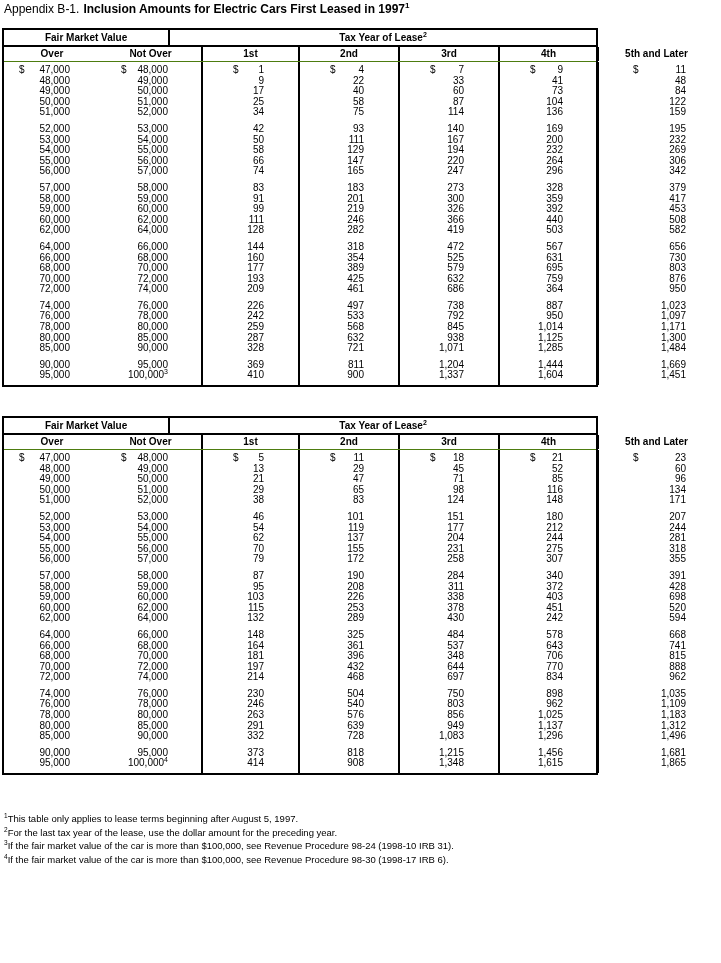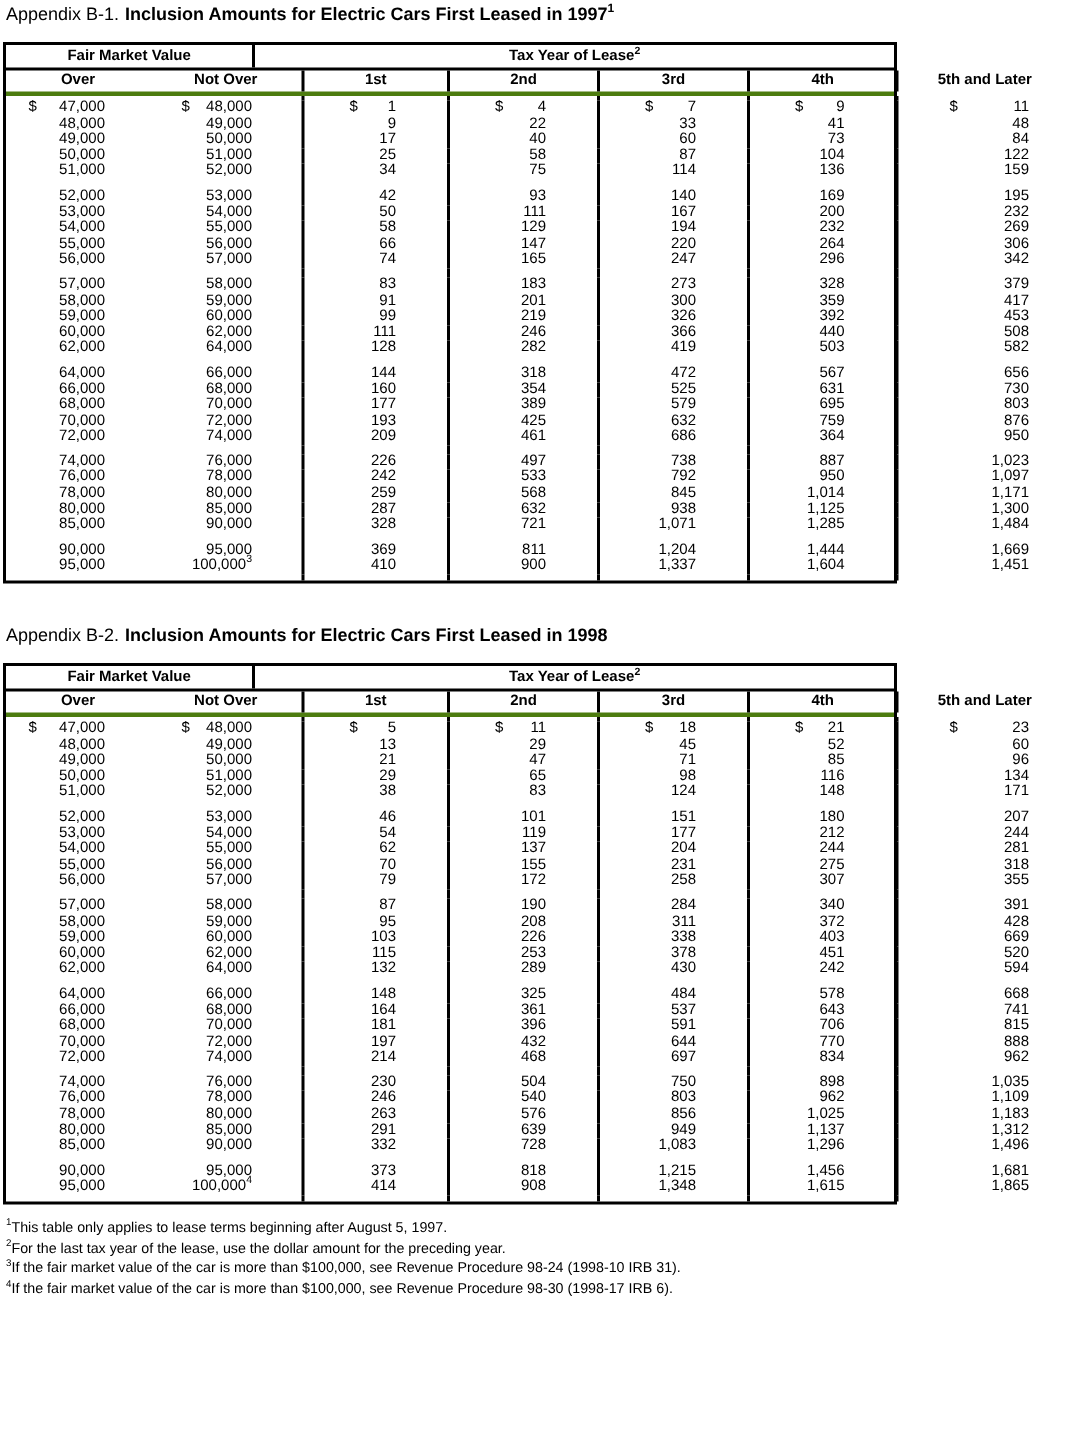--- a/index.html
+++ b/index.html
@@ -15,21 +15,21 @@
   .tprefix{font-weight:normal;}
   .tmain{font-weight:bold;margin-left:4px;}
   .tsup{font-weight:bold;font-size:8px;line-height:0;vertical-align:super;}
 
   .table{width:596px;border:2px solid #000;box-sizing:border-box;background:#fff;}
   .hrow1{display:flex;border-bottom:2px solid #000;height:15px;}
   .fmv-head{width:197px;text-align:center;font-weight:bold;font-size:10px;line-height:15px;}
   .tax-head{width:513px;box-sizing:border-box;border-left:2px solid #000;text-align:center;font-weight:bold;font-size:10px;line-height:15px;}
   .hsup{font-size:7px;line-height:0;vertical-align:super;font-weight:bold;}
 
-  .hrow2{display:flex;border-bottom:3px solid #4d7c0f;height:14px;}
+  .hrow2{display:flex;border-bottom:1px solid #4d7c0f;height:14px;}
   .hrow2 .cell{text-align:center;font-weight:bold;font-size:10px;line-height:14px;}
 
   .cell{box-sizing:border-box;flex-shrink:0;}
   .col-over{width:96px;}
   .col-notover{width:101px;}
   .col-t1{width:97px;border-left:2px solid #000;}
   .col-t2{width:100px;border-left:2px solid #000;}
   .col-t3{width:100px;border-left:2px solid #000;}
   .col-t4{width:99px;border-left:2px solid #000;}
   .col-t5{width:117px;border-left:2px solid #000;}
@@ -942,23 +942,20 @@
           <div class="cell col-t2"></div>
           <div class="cell col-t3"></div>
           <div class="cell col-t4"></div>
           <div class="cell col-t5"></div>
         </div>
       </div>
   </div>
 </section>
 
 <section class="section s2">
-  <div class="title">
-    <span class="tprefix">Appendix B-2.</span><span class="tmain">Inclusion Amounts for Electric Cars First Leased in 1998</span><sup class="tsup"></sup>
-  </div>
   <div class="table">
     <div class="hrow1">
       <div class="fmv-head">Fair Market Value</div>
       <div class="tax-head"><span>Tax Year of Lease</span><sup class="hsup">2</sup></div>
     </div>
     <div class="hrow2">
       <div class="cell col-over">Over</div>
       <div class="cell col-notover">Not Over</div>
       <div class="cell col-t1">1st</div>
       <div class="cell col-t2">2nd</div>
@@ -1374,21 +1371,21 @@
           <div class="cell col-t3">
             <span class="dollar"></span>
             <span class="num">338</span>
           </div>
           <div class="cell col-t4">
             <span class="dollar"></span>
             <span class="num">403</span>
           </div>
           <div class="cell col-t5">
             <span class="dollar"></span>
-            <span class="num">669</span>
+            <span class="num">698</span>
           </div>
         </div>
         <div class="row">
           <div class="cell col-over">
             <span class="dollar"></span>
             <span class="num">60,000</span>
           </div>
           <div class="cell col-notover">
             <span class="dollar"></span>
             <span class="num">62,000</span>
@@ -1525,21 +1522,21 @@
           <div class="cell col-t1">
             <span class="dollar"></span>
             <span class="num">181</span>
           </div>
           <div class="cell col-t2">
             <span class="dollar"></span>
             <span class="num">396</span>
           </div>
           <div class="cell col-t3">
             <span class="dollar"></span>
-            <span class="num">591</span>
+            <span class="num">348</span>
           </div>
           <div class="cell col-t4">
             <span class="dollar"></span>
             <span class="num">706</span>
           </div>
           <div class="cell col-t5">
             <span class="dollar"></span>
             <span class="num">815</span>
           </div>
         </div>

